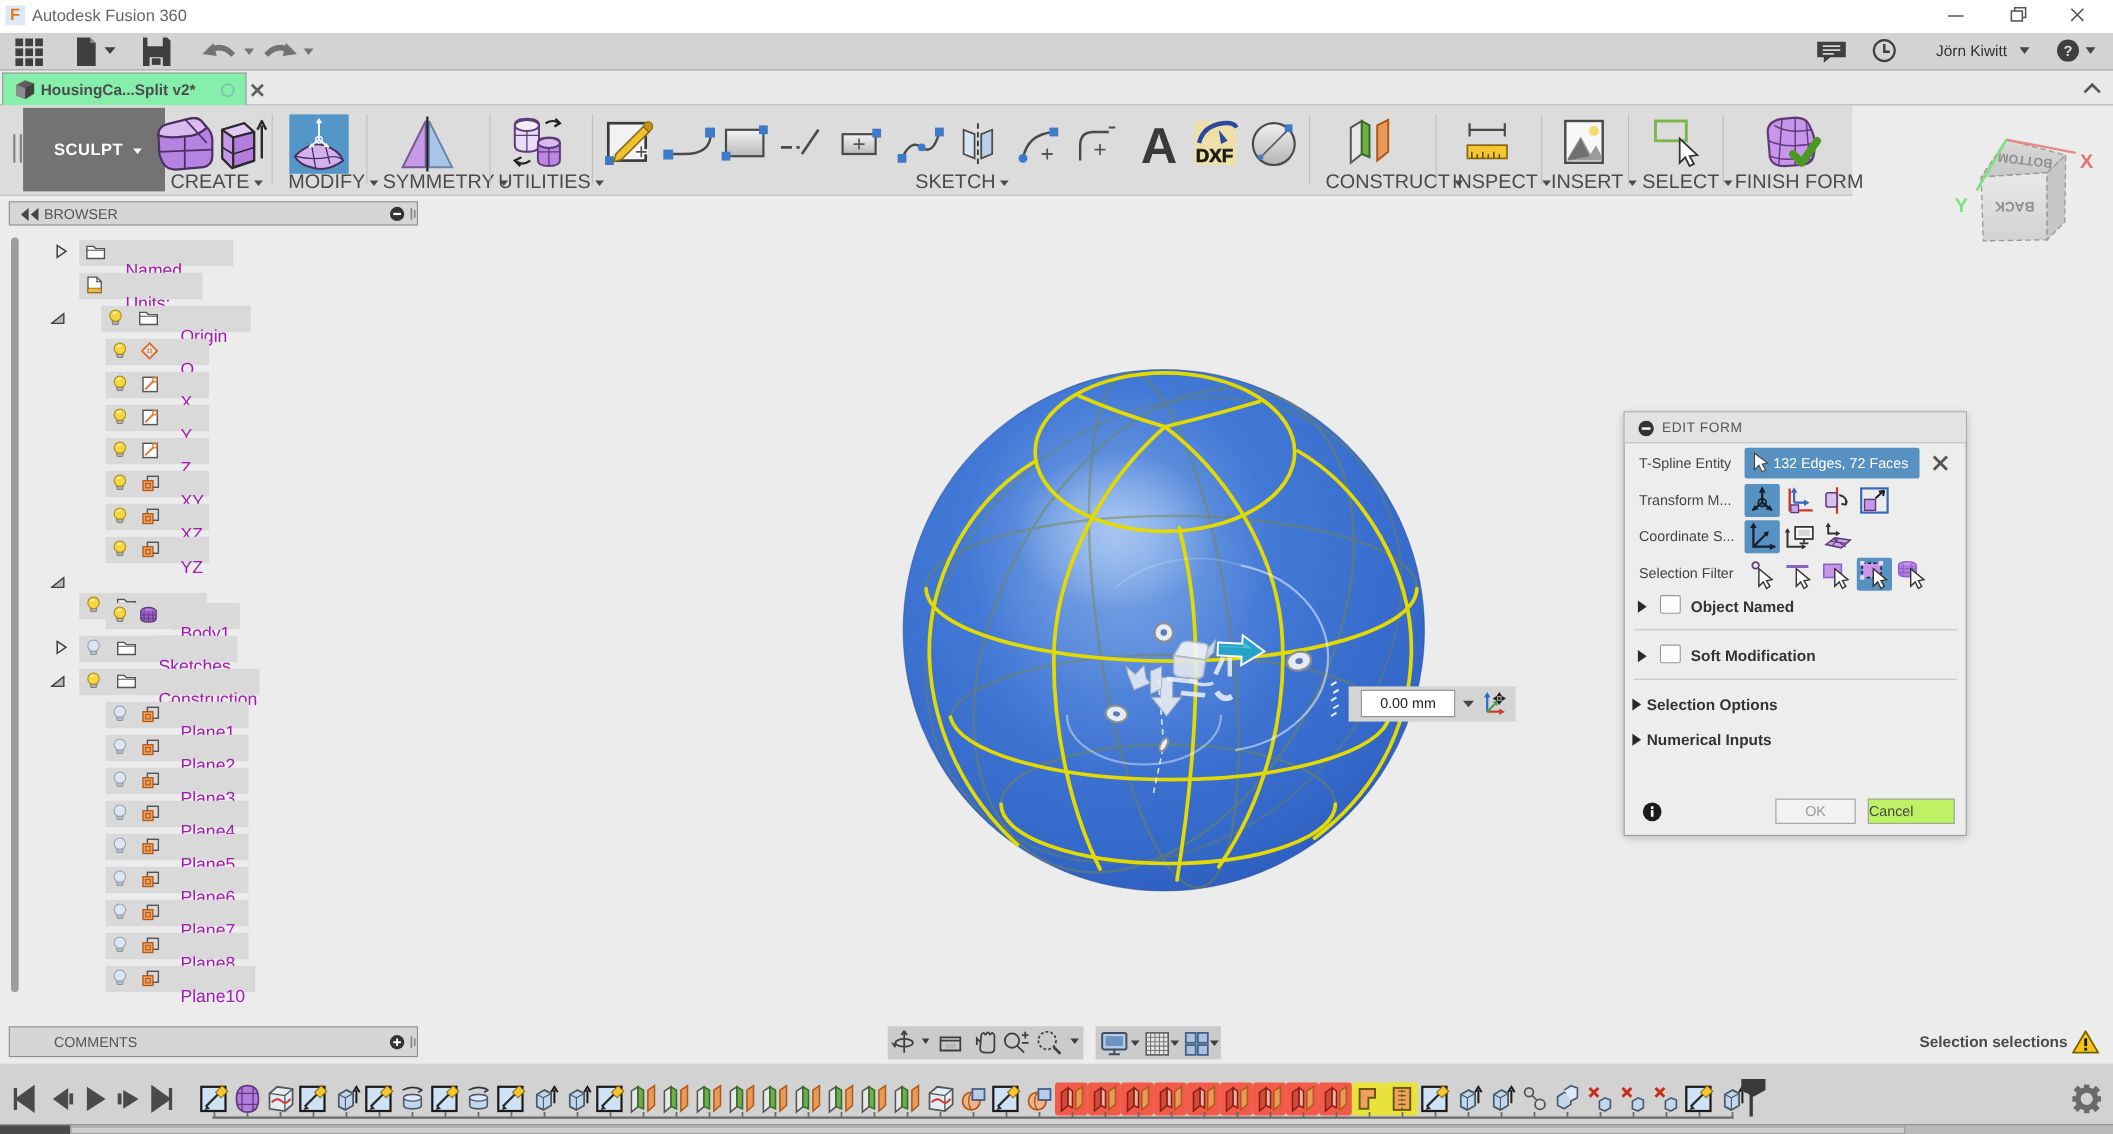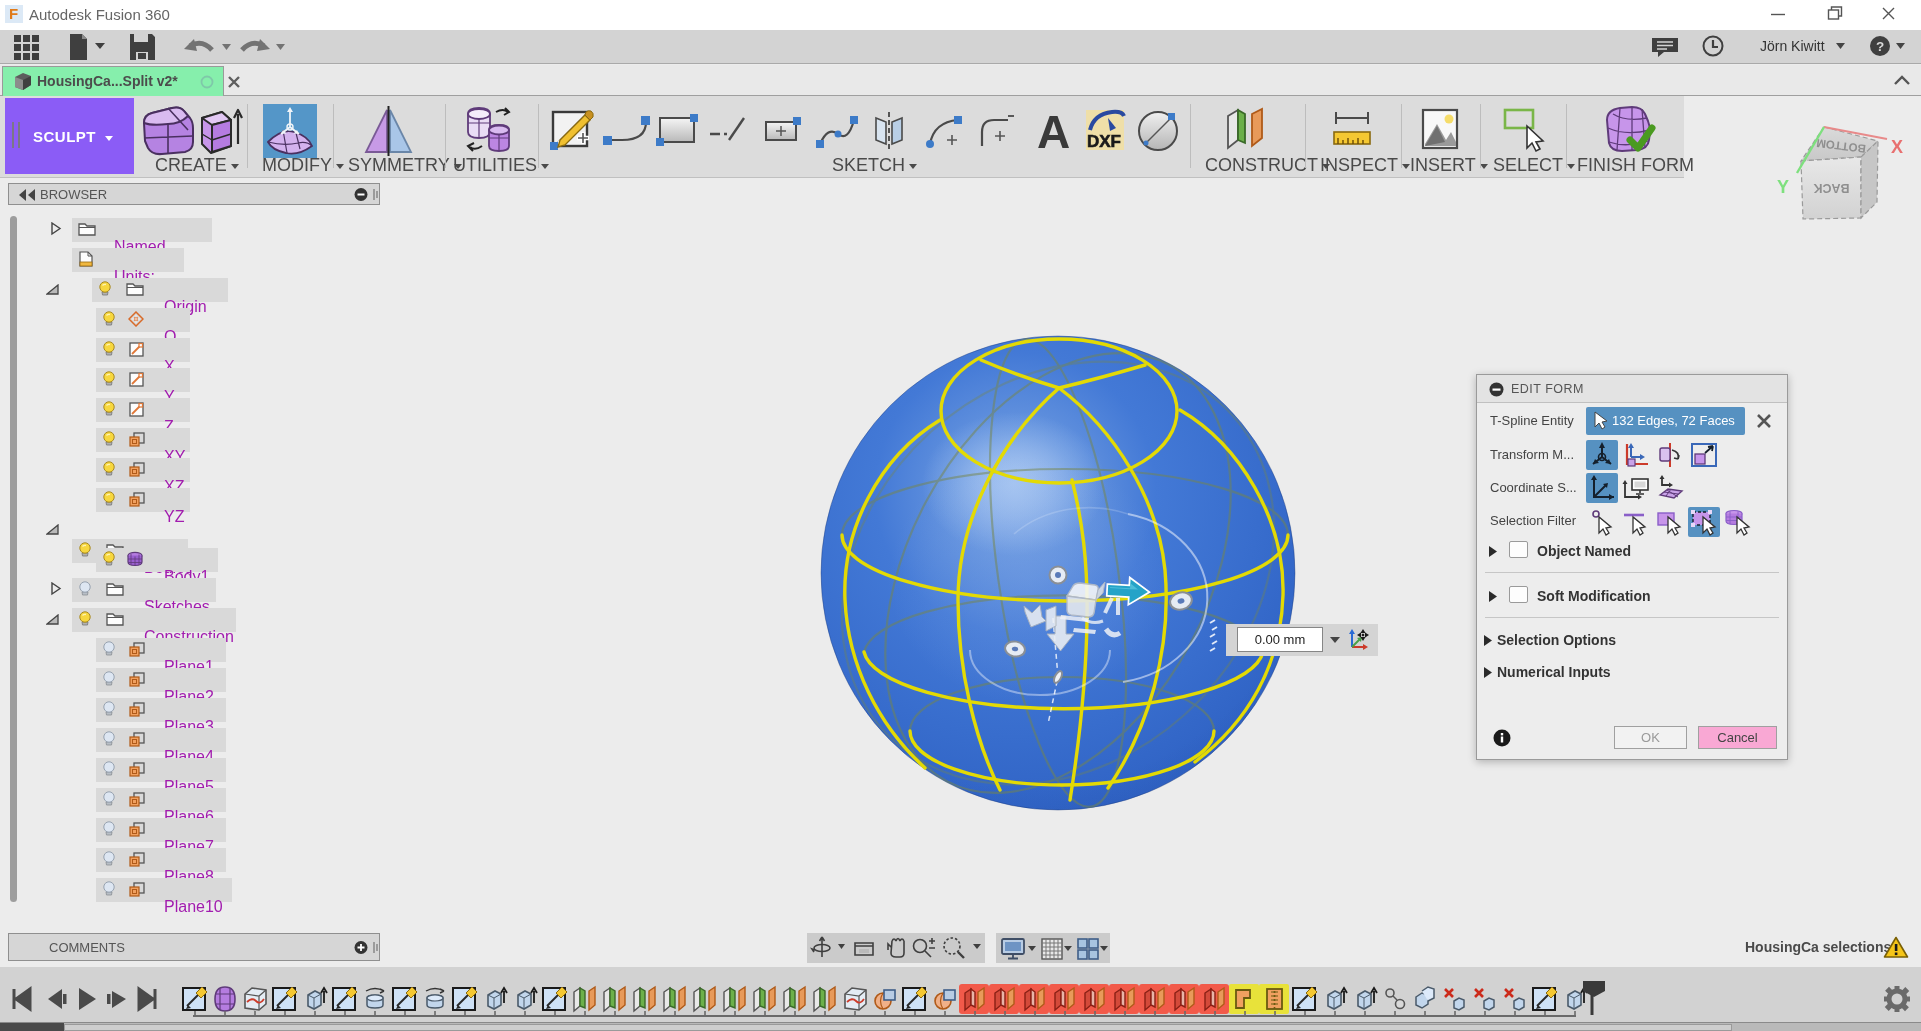--- a/index.html
+++ b/index.html
@@ -16,21 +16,21 @@
   
   #qat { position:absolute; left:0; top:30px; width:1921px; height:34px; background:#d3d3d3; border-bottom:1px solid #a9a9a9; }
 
   
   #tabbar { position:absolute; left:0; top:65px; width:1921px; height:31px; background:#e9e9e9; border-bottom:1px solid #9f9f9f; }
   #tab1 { position:absolute; left:2px; top:1px; width:222px; height:30px; background:#86efac; border:1px solid #9a9a9a; border-bottom:none; }
   #tab1 .tname { position:absolute; left:34px; top:6px; font-size:14px; font-weight:bold; color:#4c4c4c; }
 
   
   #ribbon { position:absolute; left:0; top:96px; width:1684px; height:82px; background:#dcdcdc; border-bottom:1px solid #c0c0c0; }
-  #sculptbox { position:absolute; left:5px; top:2px; width:129px; height:76px; background:#8b5cf6; color:#fff; }
+  #sculptbox { position:absolute; left:21px; top:2px; width:129px; height:76px; background:#737373; color:#fff; }
   #sculptbox .t { position:absolute; left:28px; top:30px; font-size:15px; font-weight:bold; letter-spacing:0.5px; }
   .rdiv { position:absolute; top:8px; width:1px; height:64px; background:#bdbdbd; }
   .rlabel { position:absolute; top:59px; font-size:18px; color:#4a4a4a; white-space:nowrap; }
   .caret { display:inline-block; width:0; height:0; border-left:4px solid transparent; border-right:4px solid transparent; border-top:5px solid #4a4a4a; vertical-align:middle; margin-left:4px; }
 
   
   #canvas { position:absolute; left:0; top:96px; width:1921px; height:935px; background:#ececec; }
 
   
   #browserhdr { position:absolute; left:8px; top:183px; width:372px; height:22px; background:#d6d6d6; border:1px solid #8f8f8f; }
@@ -842,21 +842,21 @@
   <svg class="abs" style="left:5px; top:291px;" width="12" height="13" viewBox="0 0 12 13">
       <path d="M 2 1 L 10 6.5 L 2 12 Z" fill="#2a2a2a"></path>
     </svg>
   <span class="dbold" style="left:20px; top:289px;">Numerical Inputs</span>
   <svg class="abs" style="left:16px; top:354px;" width="18" height="18" viewBox="0 0 18 18">
     <circle cx="9" cy="9" r="8.5" fill="#1a1a1a"></circle>
     <rect x="7.8" y="7.5" width="2.4" height="6" fill="#fff"></rect>
     <rect x="7.8" y="4" width="2.4" height="2.4" fill="#fff"></rect>
   </svg>
   <div class="abs" style="left:137px; top:351px; width:73px; height:23px; background:#f2f2f2; border:1px solid #a0a0a0; text-align:center; font-size:13px; color:#9a9a9a; line-height:21px;">OK</div>
-  <div class="abs" style="left:221px; top:351px; width:79px; height:23px; background:#f9a8d4; border:1px solid #a0a0a0; text-align:center; font-size:13px; color:#444; line-height:21px;">Cancel</div>
+  <div class="abs" style="left:221px; top:351px; width:79px; height:23px; background:#bef264; border:1px solid #a0a0a0; text-align:left; font-size:13px; color:#444; line-height:21px;">Cancel</div>
 </div>
 
 <div class="abs" style="left:1226px; top:624px; width:152px; height:32px; background:#d4d4d4;">
   <div class="abs" style="left:11px; top:3px; width:86px; height:25px; background:#fff; border:1px solid #868686; text-align:center; font-size:13px; color:#222; line-height:24px;">0.00 mm</div>
   <div class="abs" style="left:104px; top:13px; width:0; height:0; border-left:5px solid transparent; border-right:5px solid transparent; border-top:6px solid #444;"></div>
   <svg class="abs" style="left:121px; top:4px;" width="26" height="24" viewBox="0 0 26 24">
     <path d="M 5 2 L 5 20 L 21 20" stroke="#1a5fd0" stroke-width="0" fill="none"></path>
     <path d="M 5 4 L 5 19" stroke="#2a6ad4" stroke-width="2"></path>
     <path d="M 5 1 l -3 5 l 6 0 Z" fill="#2a6ad4"></path>
     <path d="M 5 19 L 18 19" stroke="#cc3b2a" stroke-width="2"></path>
@@ -866,21 +866,21 @@
     <g fill="#1a1a1a">
       <path d="M 16 1 l -2.5 4 l 5 0 Z"></path>
       <path d="M 16 13 l -2.5 -4 l 5 0 Z"></path>
       <path d="M 10 7 l 4 -2.5 l 0 5 Z"></path>
       <path d="M 22 7 l -4 -2.5 l 0 5 Z"></path>
       <rect x="14.8" y="5.8" width="2.4" height="2.4"></rect>
     </g>
   </svg>
 </div>
 
-<div class="abs" style="left:1745px; top:939px; font-size:14px; font-weight:bold; color:#4a4a4a;">HousingCa selections</div>
+<div class="abs" style="left:1745px; top:939px; font-size:14px; font-weight:bold; color:#4a4a4a;">Selection selections</div>
 <svg class="abs" style="left:1883px; top:936px;" width="26" height="23" viewBox="0 0 26 23">
   <path d="M 13 1.5 L 24.5 21 L 1.5 21 Z" fill="#f5c518" stroke="#7a6005" stroke-width="1.6" stroke-linejoin="round"></path>
   <rect x="11.8" y="8" width="2.6" height="7" fill="#1a1a1a"></rect>
   <rect x="11.8" y="16.5" width="2.6" height="2.6" fill="#1a1a1a"></rect>
 </svg>
 
 <div class="navgrp" style="left:807px; width:178px;">
   <svg class="abs" style="left:0; top:0;" width="178" height="30" viewBox="0 0 178 30">
     <g stroke="#3f3f3f" fill="none" stroke-width="1.6">
       <ellipse cx="15" cy="15" rx="8" ry="3.5"></ellipse>

